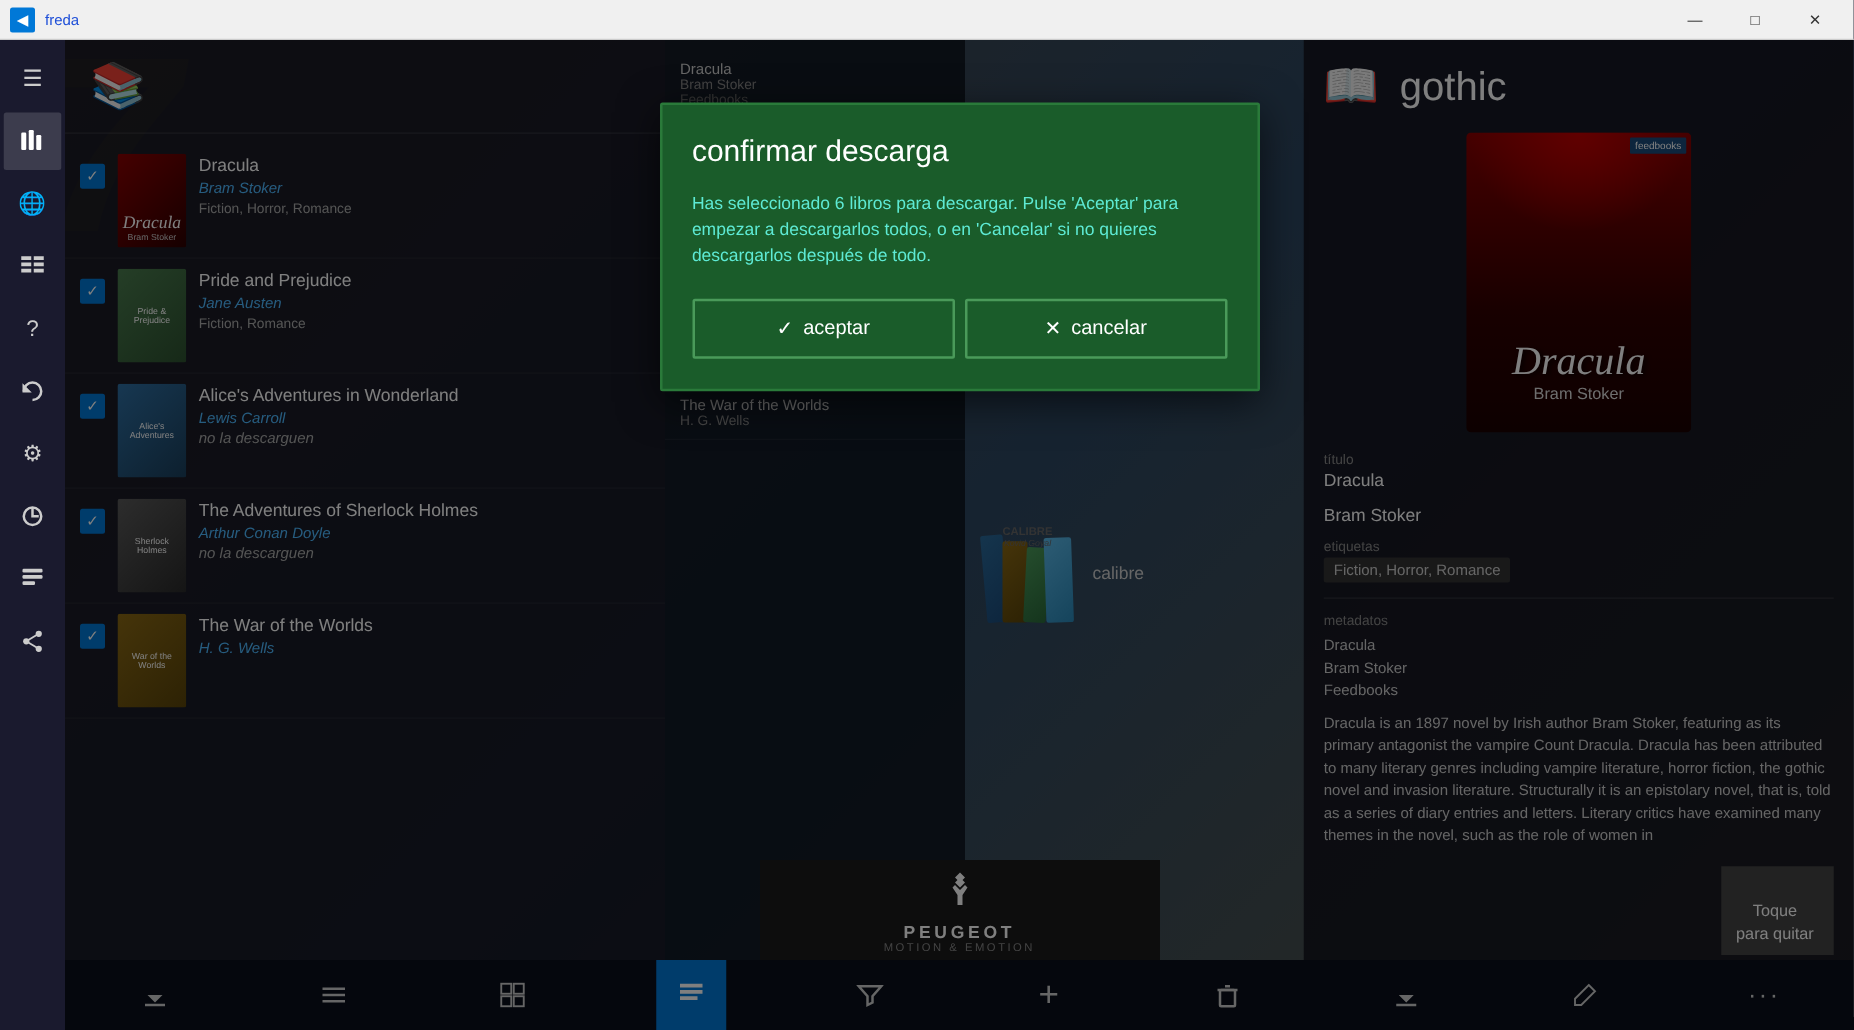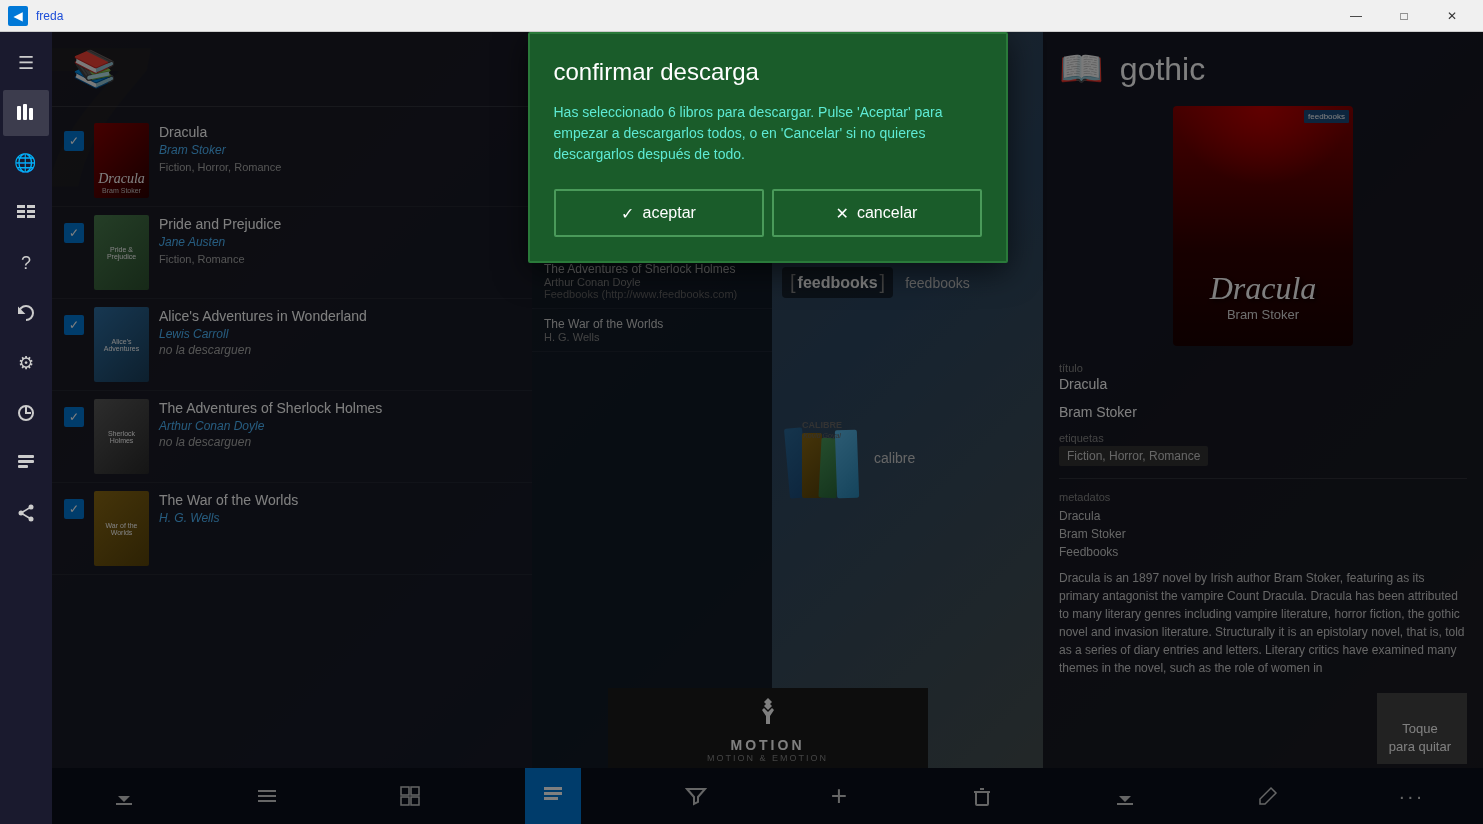--- a/index.html
+++ b/index.html
@@ -201,20 +201,21 @@
 
     
     .modal-overlay {
       position: absolute;
       inset: 0;
       background: rgba(0,0,0,0.5);
       z-index: 100;
       display: flex;
       align-items: flex-start;
       justify-content: center;
+      padding-top: 50px;
     }
     .modal {
       background: #1a5c2a;
       border: 2px solid #2a7a3a;
       border-radius: 2px;
       padding: 24px;
       width: 480px;
       box-shadow: 0 8px 32px rgba(0,0,0,0.6);
     }
     .modal-title {
@@ -567,21 +568,21 @@
       </div>
     </div>
 
     <div class="peugeot-ad">
       <div class="peugeot-lion">
         
         <svg width="36" height="36" viewBox="0 0 36 36" fill="white">
           <path d="M18 4 L22 8 L20 10 L22 12 L18 16 L14 12 L16 10 L14 8 Z M12 16 L14 14 L18 18 L22 14 L24 16 L20 22 L20 30 L16 30 L16 22 Z"></path>
         </svg>
       </div>
-      <div class="peugeot-name">MOTION</div>
+      <div class="peugeot-name">PEUGEOT</div>
       <div class="peugeot-tagline">MOTION &amp; EMOTION</div>
     </div>
 
     <div class="toque-btn" style="white-space:pre-line;padding-left:12px;">
       <span>Toque
 para quitar</span>
     </div>
 
     <div class="modal-overlay">
       <div class="modal">

